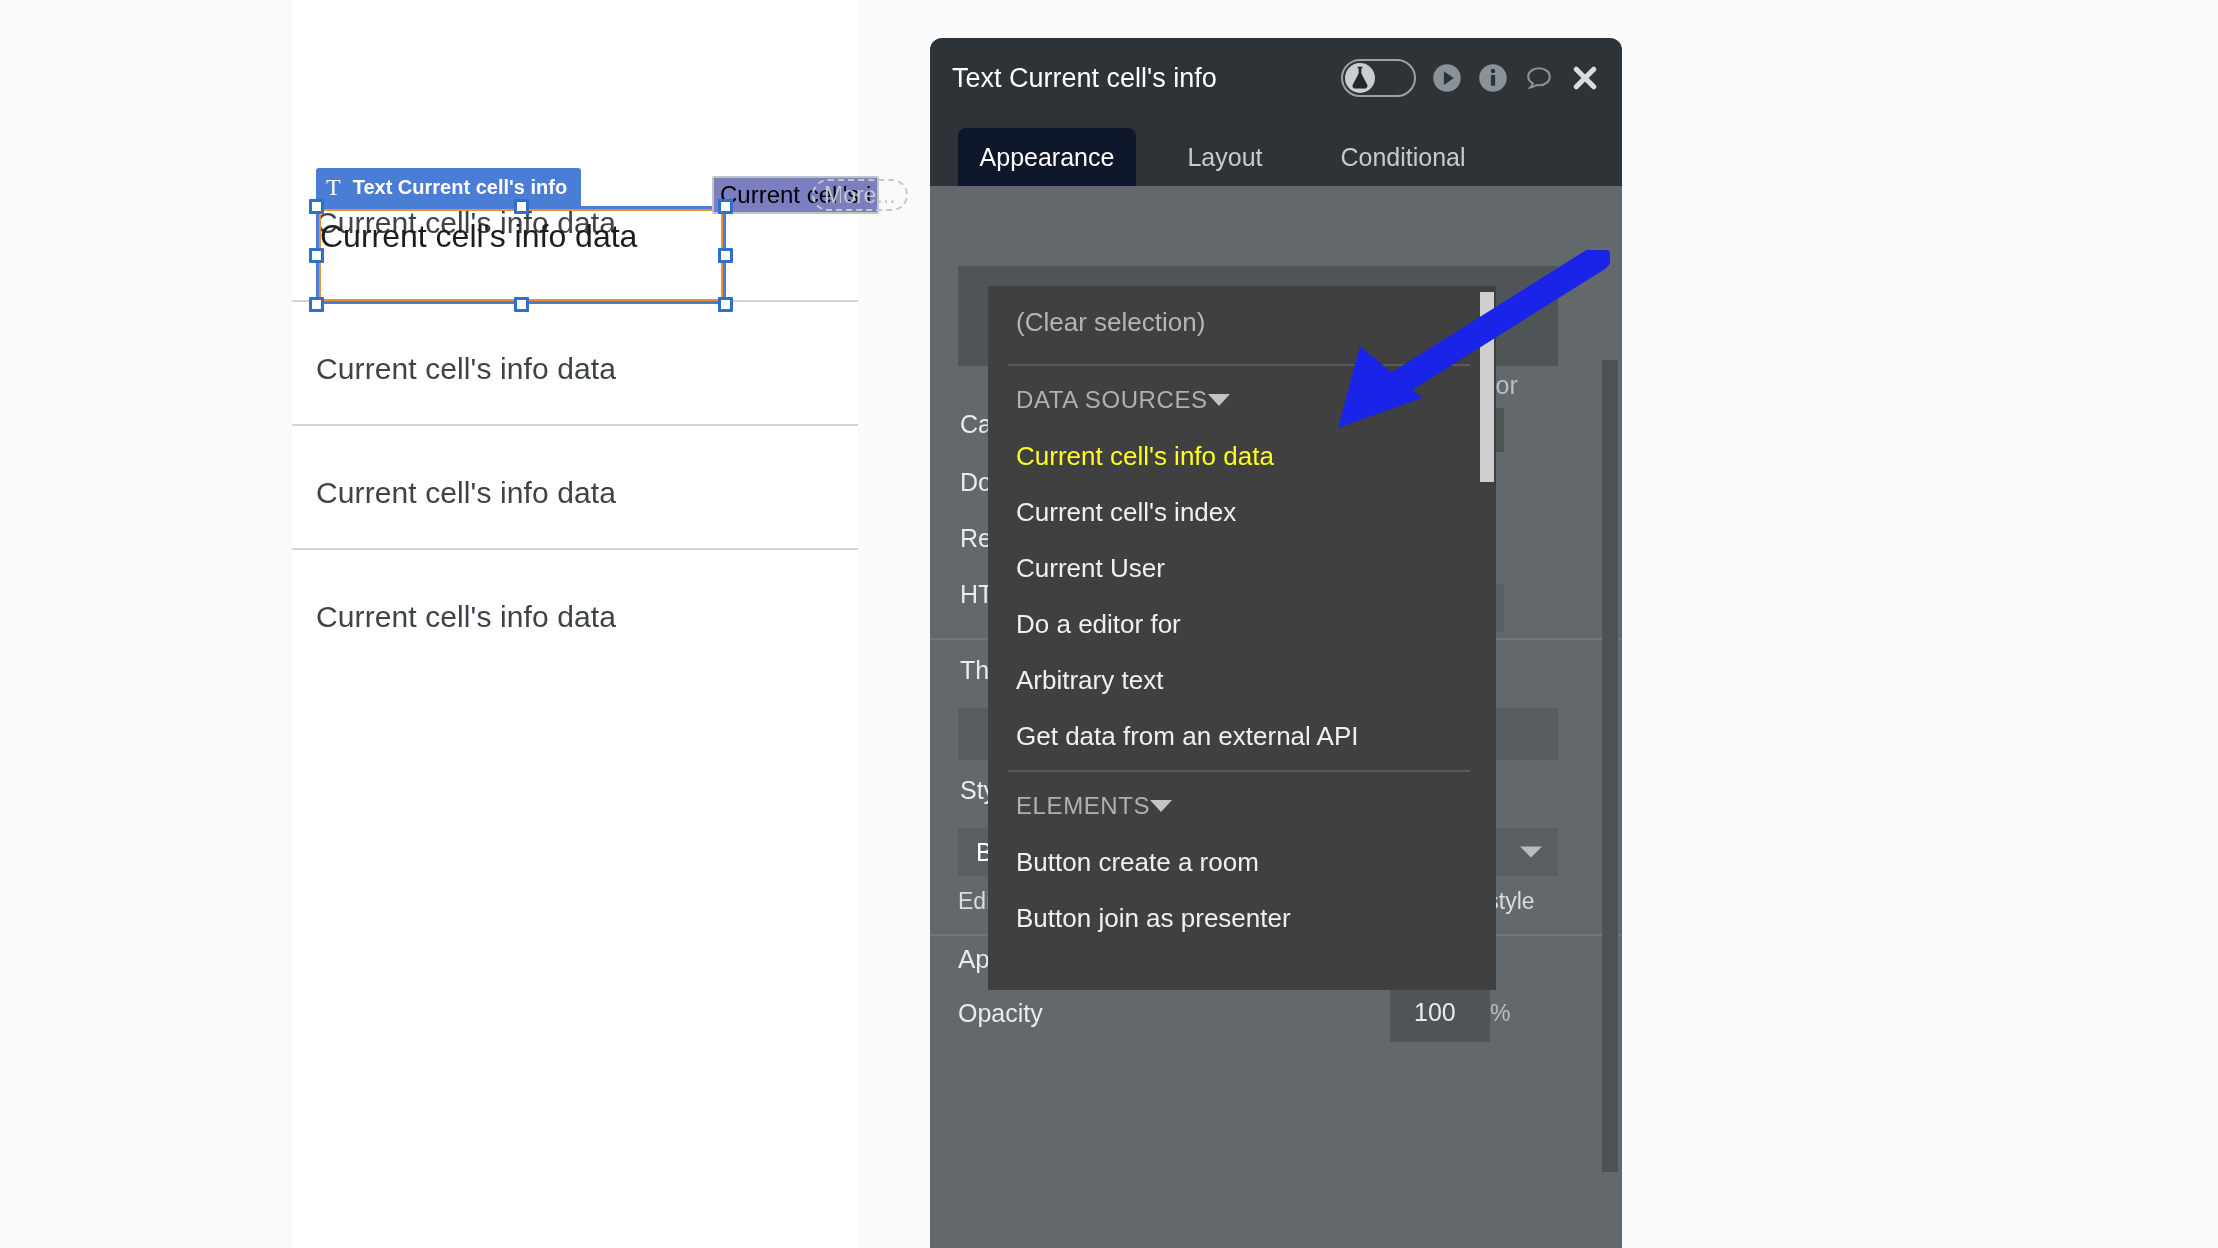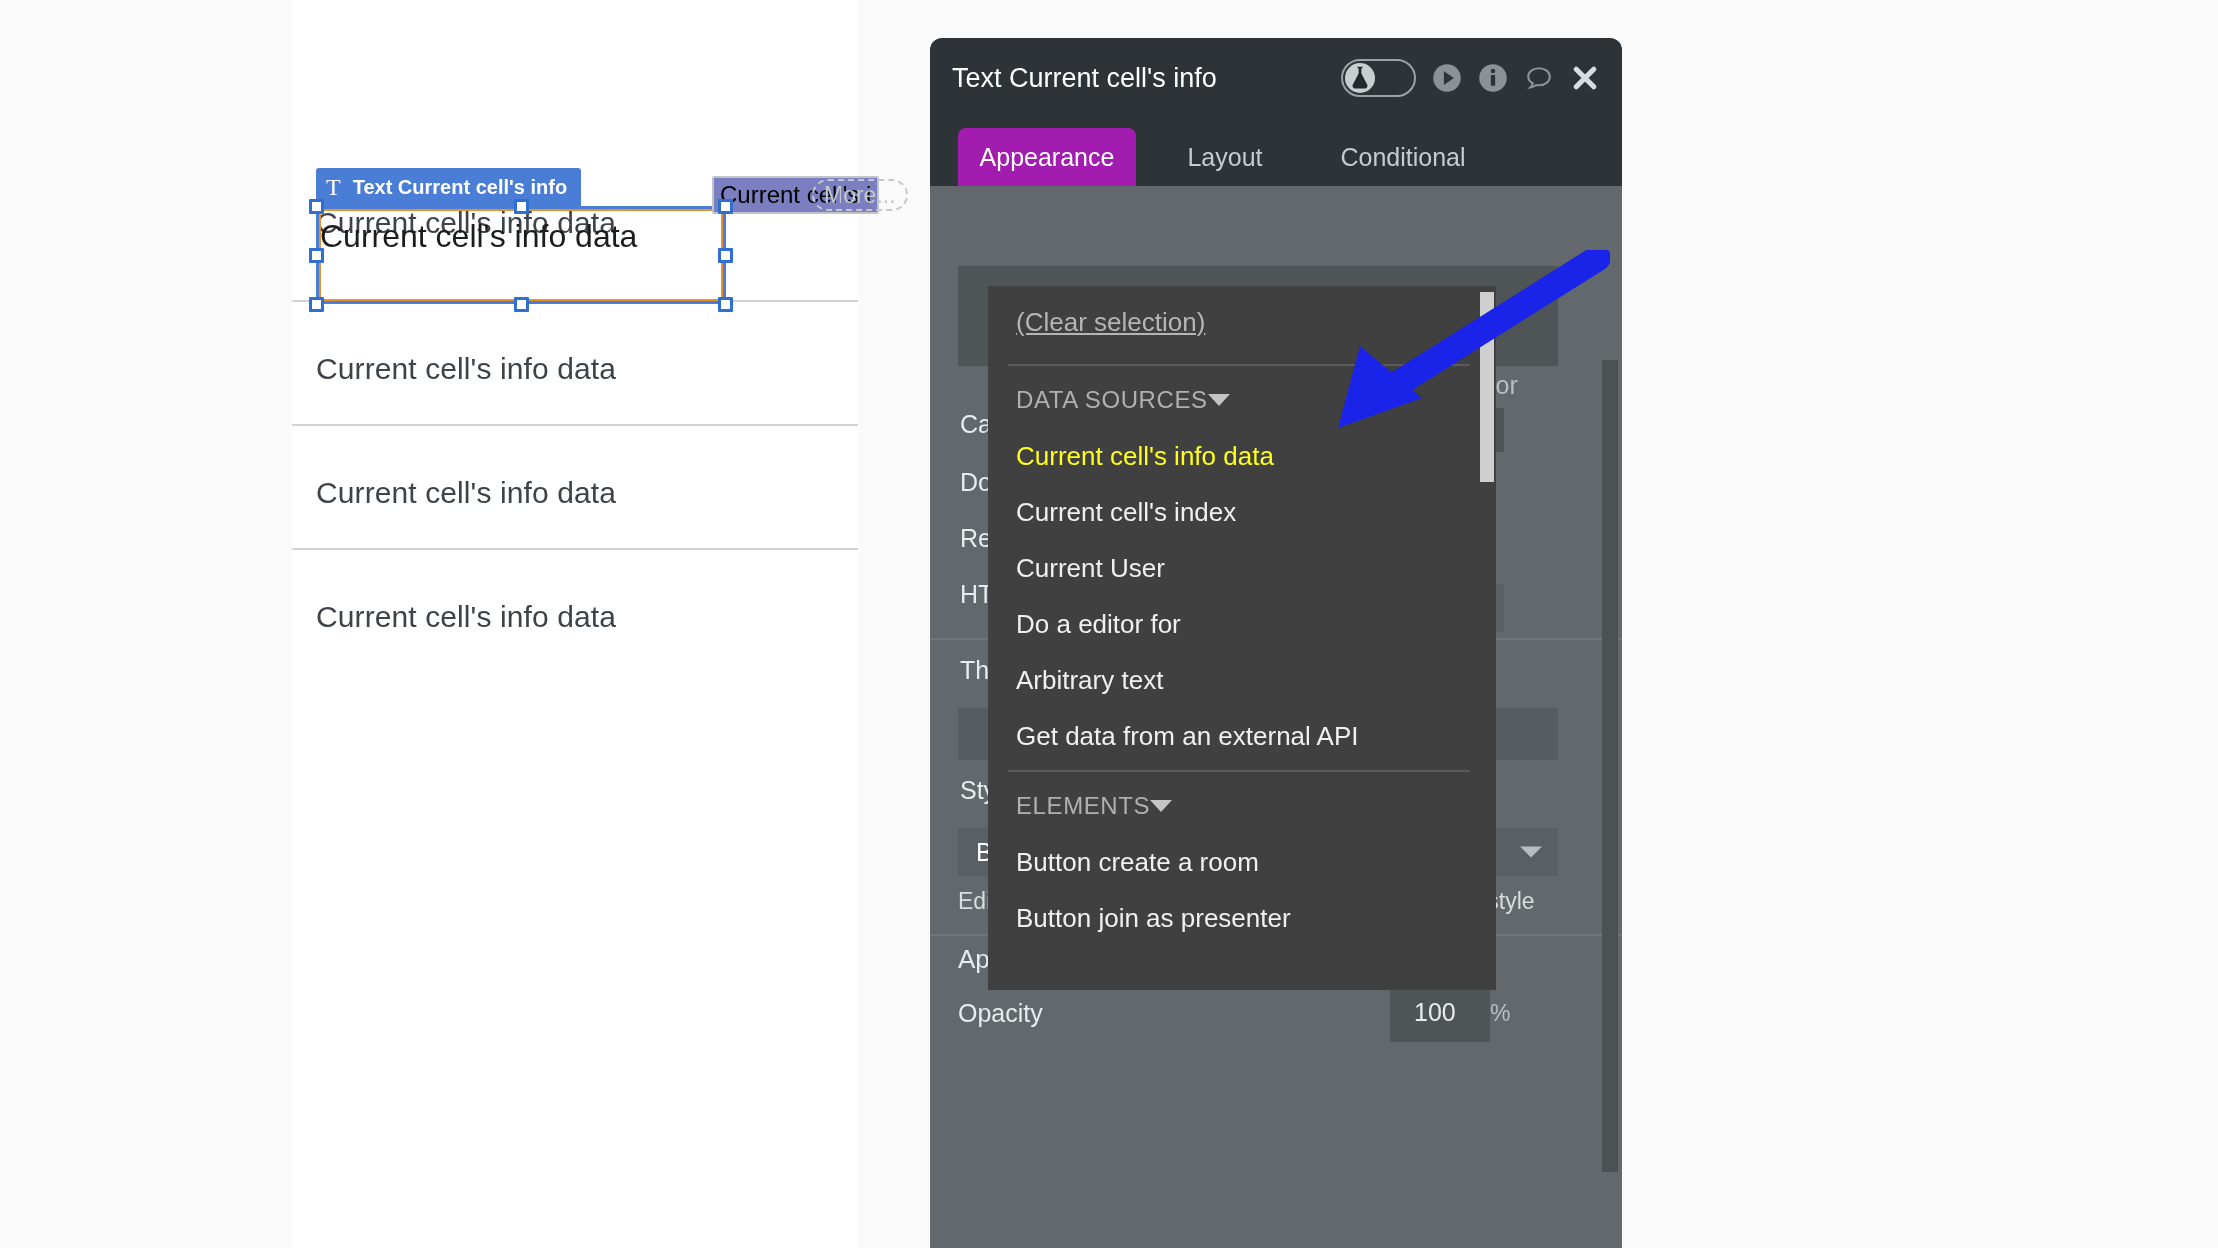--- a/index.html
+++ b/index.html
@@ -96,21 +96,21 @@
   .tabs {
     height: 68px; background: #2e3337;
     display: flex; align-items: flex-end; padding-left: 28px;
   }
   .tab {
     height: 58px; min-width: 178px; padding: 0 10px;
     display: flex; align-items: center; justify-content: center;
     color: #c6cbcf; font-size: 25px;
     border-radius: 8px 8px 0 0;
   }
-  .tab.active { background: #a21caf; color: #ffffff; }
+  .tab.active { background: #0f172a; color: #ffffff; }
 
   .panel-body { position: relative; height: 1062px; background: #62686c; }
 
   .field-box {
     position: absolute; background: #575d61;
   }
   .inset-box { position: absolute; background: #4f5457; }
 
   .plabel {
     position: absolute; color: #e9ecee; font-size: 25px; white-space: nowrap;
@@ -327,21 +327,21 @@
     </div>
   </div>
 
   <div class="expr-wrap">
     <span class="expr-token">Current cell's i</span>
     <span class="more-btn">More...</span>
   </div>
 
   <div class="dropdown">
 
-    <div class="dd-item muted" style="height:72px;text-decoration:underline;">(Clear selection)</div>
+    <div class="dd-item muted" style="height:72px;">(Clear selection)</div>
     <div class="dd-sep"></div>
 
     <div class="dd-group">
       <span>DATA SOURCES</span>
       <span class="gcaret"></span>
     </div>
 
     <div class="dd-item highlight">Current cell's info data</div>
     <div class="dd-item">Current cell's index</div>
     <div class="dd-item">Current User</div>

